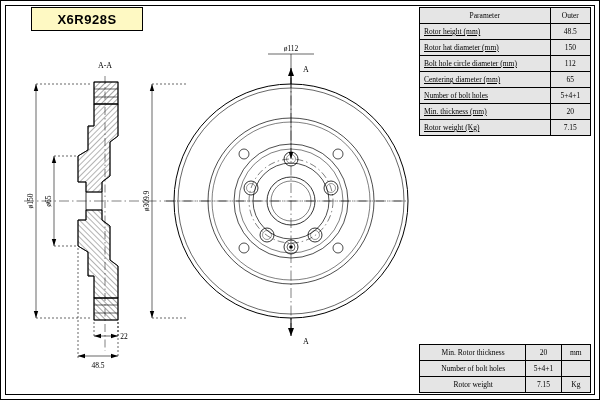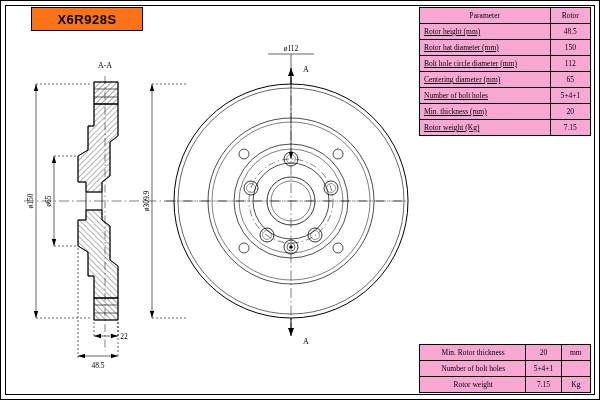--- a/index.html
+++ b/index.html
@@ -3,26 +3,26 @@
 <meta charset="utf-8">
 <style>
   html,body{margin:0;padding:0;background:#fff;}
   body{width:600px;height:400px;overflow:hidden;font-family:"Liberation Serif",serif;color:#000;}
   #sheet{position:relative;width:600px;height:400px;box-sizing:border-box;border:1px solid #000;}
   #inner-border{position:absolute;left:4px;top:4px;right:4px;bottom:4px;border:1px solid #000;}
 
   .part-label{
     position:absolute;left:30px;top:6px;width:110px;height:22px;
     border:1px solid #000;display:flex;align-items:center;justify-content:center;
-    font-family:"Liberation Sans",sans-serif;font-weight:bold;font-size:13px;letter-spacing:.5px;background:#f97316;
+    font-family:"Liberation Sans",sans-serif;font-weight:bold;font-size:13px;letter-spacing:.5px;background:#fef9c3;
   }
 
   
   table.spec{
-    position:absolute;border-collapse:collapse;background:#f9a8d4;
+    position:absolute;border-collapse:collapse;background:#e5e5e5;
     font-size:7.5px;font-family:"Liberation Serif",serif;
   }
   table.spec td,table.spec th{border:1px solid #000;padding:0 3px;height:15px;font-weight:normal;text-align:center;}
   #spec-main{left:418px;top:6px;width:172px;}
   #spec-main td.p{text-align:left;width:118px;padding-left:4px;text-decoration:underline;}
   #spec-main td.v{width:32px;}
   #spec-main th.p{width:118px;}
   #spec-main th.v{width:32px;}
 
   #spec-bottom{left:418px;top:343px;width:172px;}
@@ -42,21 +42,21 @@
 
 <div id="sheet">
   <div id="inner-border"></div>
 
   <div class="part-label">X6R928S</div>
 
   <table id="spec-main" class="spec">
     <tbody>
         <tr>
       <th class="p">Parameter</th>
-      <th class="v">Rotor</th>
+      <th class="v">Outer</th>
     </tr>
     <tr>
       <td class="p">Rotor height (mm)</td>
       <td class="v">48.5</td>
     </tr>
     <tr>
       <td class="p">Rotor hat diameter (mm)</td>
       <td class="v">150</td>
     </tr>
     <tr>

